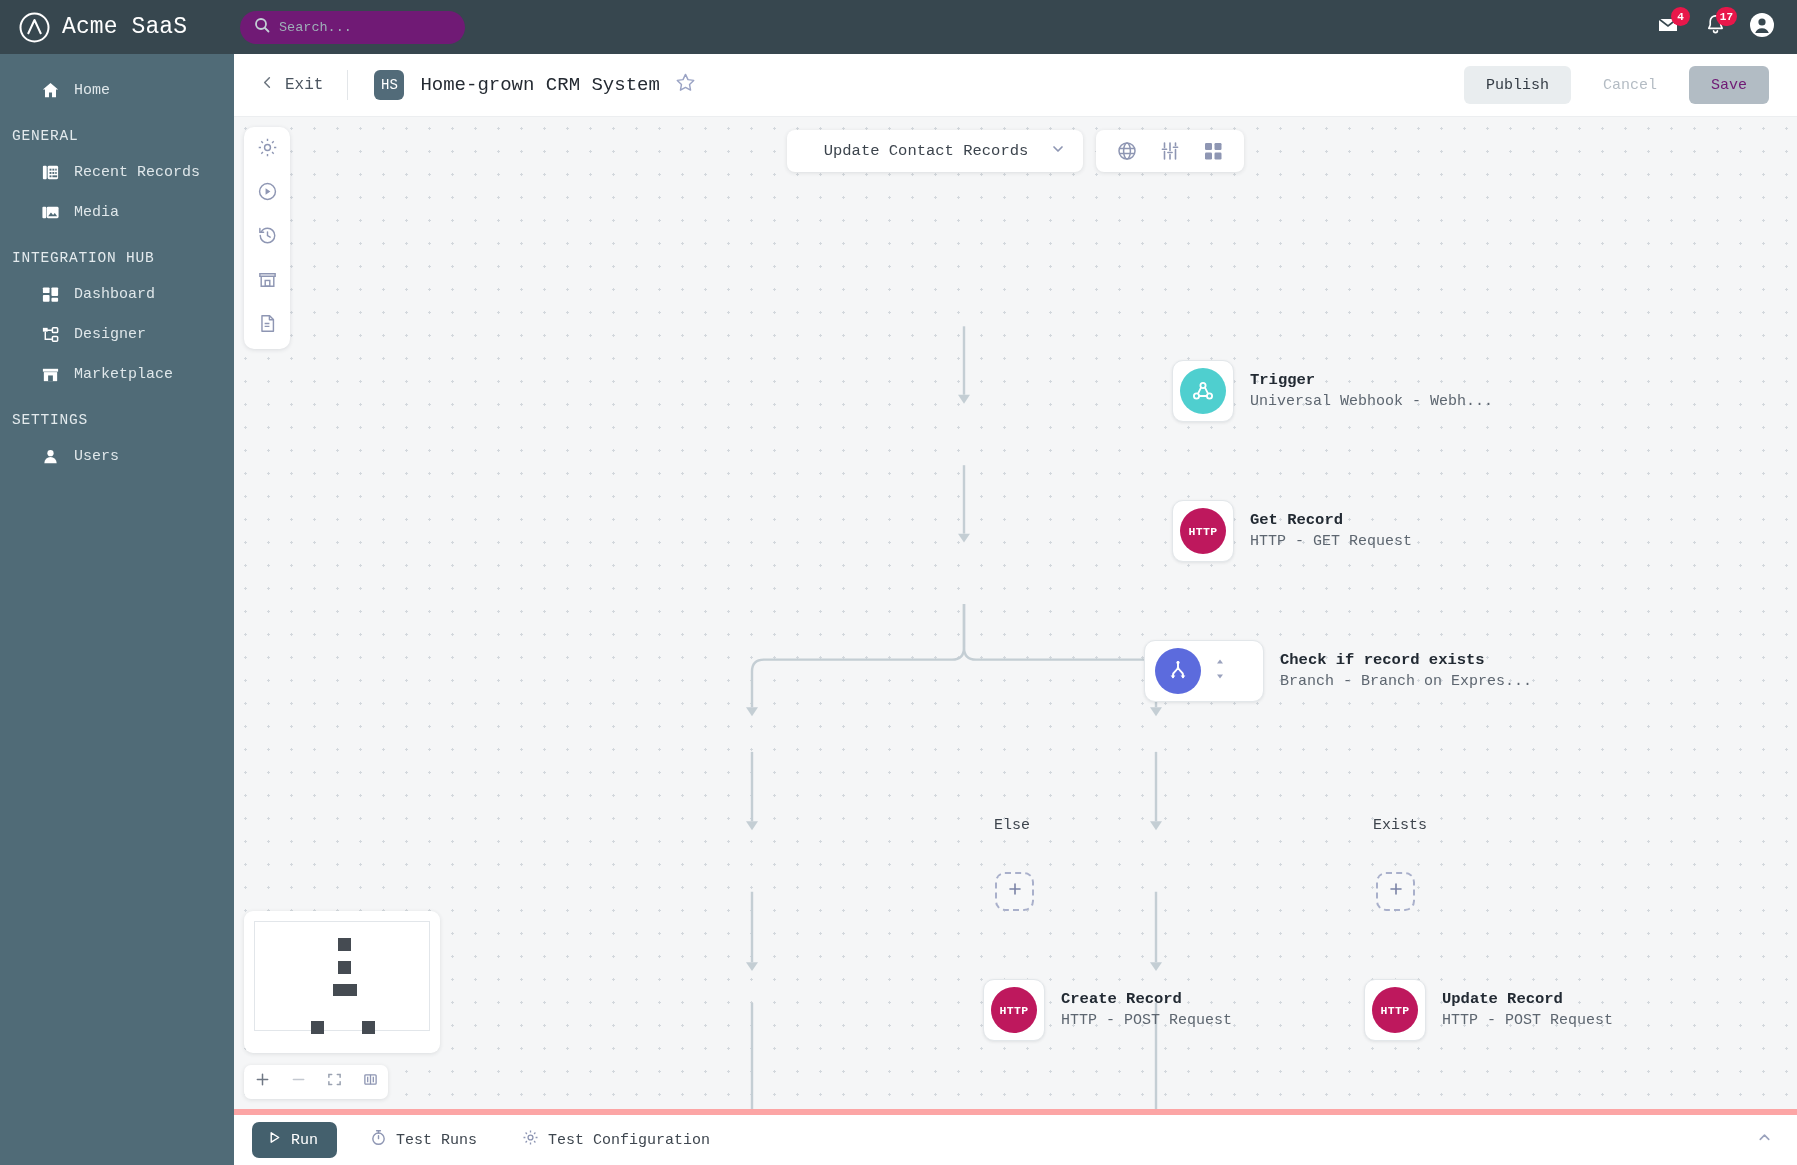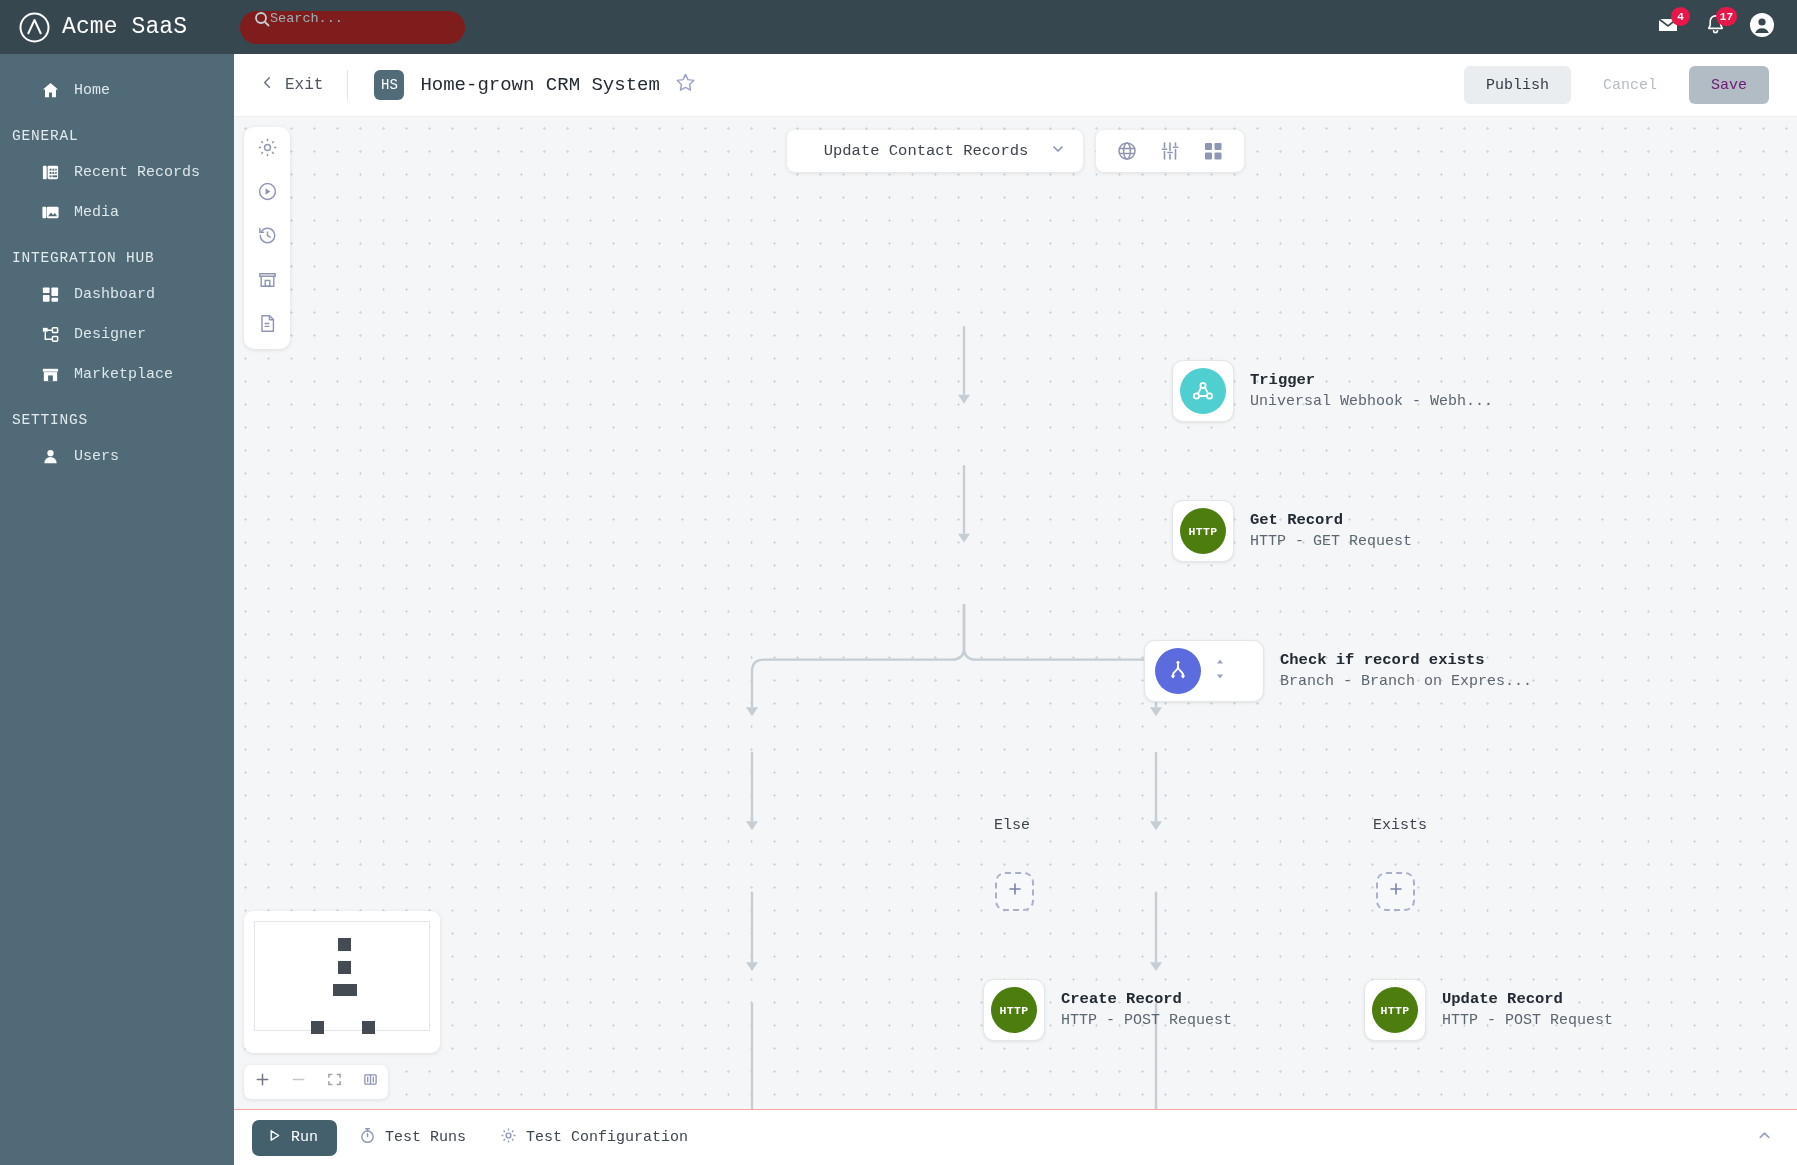--- a/index.html
+++ b/index.html
@@ -14,22 +14,22 @@
   
   .topbar {
     height: 54px; min-height: 54px; background: #37474f;
     display: flex; align-items: center; padding: 0 22px 0 18px;
     position: relative; z-index: 40;
   }
   .brand { display: flex; align-items: center; gap: 11px; width: 214px; }
   .brand-logo { width: 33px; height: 33px; flex: none; }
   .brand-name { color: #fff; font-size: 23px; letter-spacing: .1px; }
   .search {
-    width: 225px; height: 33px; background: #7f1d1d; border-radius: 17px;
-    display: flex; align-items: flex-start; padding: 0 14px; margin-left: 8px;
+    width: 225px; height: 33px; background: #701a75; border-radius: 17px;
+    display: flex; align-items: center; gap: 9px; padding: 0 14px; margin-left: 8px;
   }
   .search-ph { color: #9fb0b8; font-size: 13.5px; }
   .topbar-right { margin-left: auto; display: flex; align-items: center; gap: 21px; }
   .tb-icon { position: relative; width: 26px; height: 26px; display: flex; align-items: center; justify-content: center; cursor: pointer; }
   .badge {
     position: absolute; top: -7px; right: -9px; min-width: 19px; height: 19px;
     background: #e8174a; color: #fff; border-radius: 10px; font-size: 11px;
     display: flex; align-items: center; justify-content: center; padding: 0 4px; font-weight: 600;
   }
 
@@ -102,21 +102,21 @@
   
   .node { position: absolute; display: flex; align-items: center; z-index: 6; }
   .node-box {
     width: 62px; height: 62px; background: #fff; border-radius: 11px;
     border: 1px solid #e3e7ea; box-shadow: 0 1px 3px rgba(40,50,60,.10);
     display: flex; align-items: center; justify-content: center; cursor: pointer; flex: none;
   }
   .node-box.wide { width: 120px; justify-content: flex-start; padding-left: 10px; gap: 12px; }
   .node-circle { width: 46px; height: 46px; border-radius: 50%; display: flex; align-items: center; justify-content: center; flex: none; }
   .nc-teal { background: #4fcfcf; }
-  .nc-http { background: #4d7c0f; color: #fff; font-size: 11.5px; font-weight: 700; letter-spacing: .3px; }
+  .nc-http { background: #be185d; color: #fff; font-size: 11.5px; font-weight: 700; letter-spacing: .3px; }
   .nc-blue { background: #5c6bdd; }
   .node-text { margin-left: 16px; white-space: nowrap; }
   .node-title { font-size: 15.5px; color: #222a33; font-weight: 600; line-height: 1.35; }
   .node-sub { font-size: 15px; color: #5d6670; line-height: 1.45; }
 
   
   .plus-node {
     position: absolute; width: 39px; height: 39px; border: 2px dashed #a9b0cb;
     border-radius: 10px; display: flex; align-items: center; justify-content: center;
     background: #f7f8f9; cursor: pointer; z-index: 6;
@@ -132,22 +132,22 @@
   .mm-node { position: absolute; background: #454b52; }
   .mm-controls {
     position: absolute; left: 10px; bottom: 10px; height: 34px; background: #fff;
     border-radius: 7px; box-shadow: 0 1px 4px rgba(40,50,60,.12);
     display: flex; align-items: center; z-index: 10;
   }
   .mm-controls .mc { width: 36px; height: 34px; display: flex; align-items: center; justify-content: center; cursor: pointer; }
 
   
   .bottombar {
-    height: 56px; min-height: 56px; background: #fff; border-top: 1px solid #fca5a5;
-    display: flex; align-items: center; padding: 0 24px 0 18px; gap: 10px; position: relative; z-index: 20;
+    height: 56px; min-height: 56px; background: #fff; border-top: 6px solid #fca5a5;
+    display: flex; align-items: center; padding: 0 24px 0 18px; gap: 21px; position: relative; z-index: 20;
   }
   .run-btn {
     height: 36px; background: #44606d; color: #fff; border-radius: 7px; border: none;
     display: flex; align-items: center; gap: 9px; padding: 0 19px 0 15px;
     font-size: 15px; cursor: pointer; font-family: inherit;
   }
   .bb-item { display: flex; align-items: center; gap: 9px; color: #3e464f; font-size: 15px; cursor: pointer; padding: 0 12px; }
   .bb-chev { margin-left: auto; cursor: pointer; display: flex; }
 </style>
 </head>

